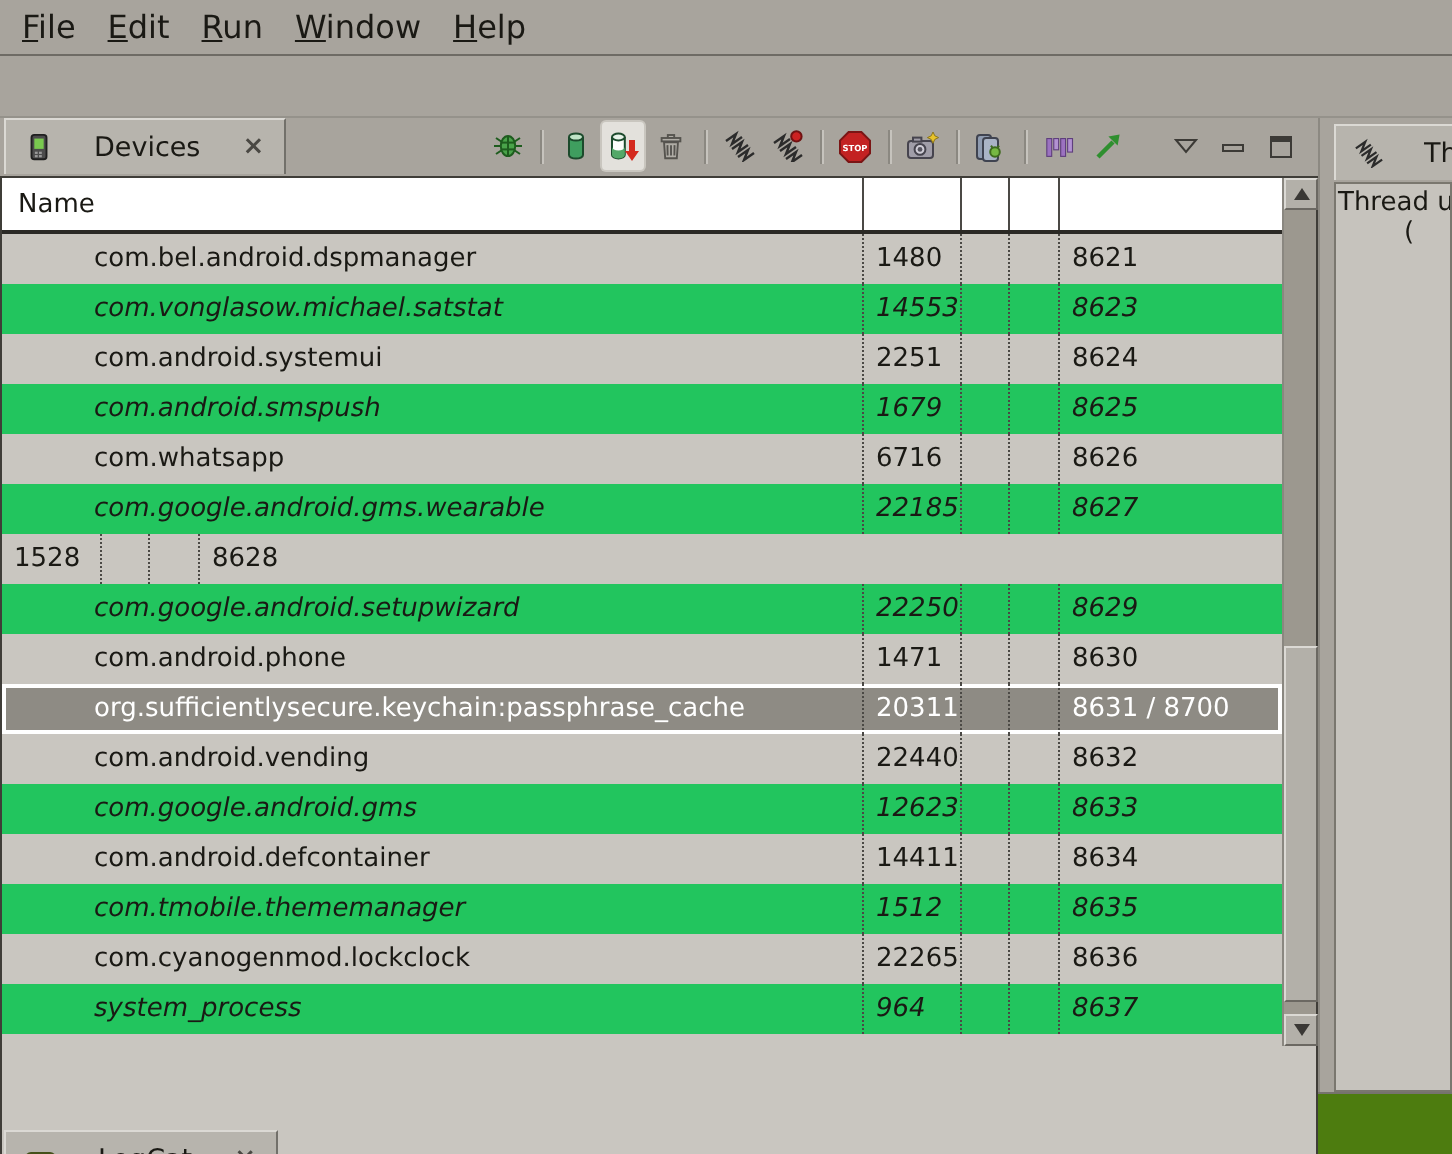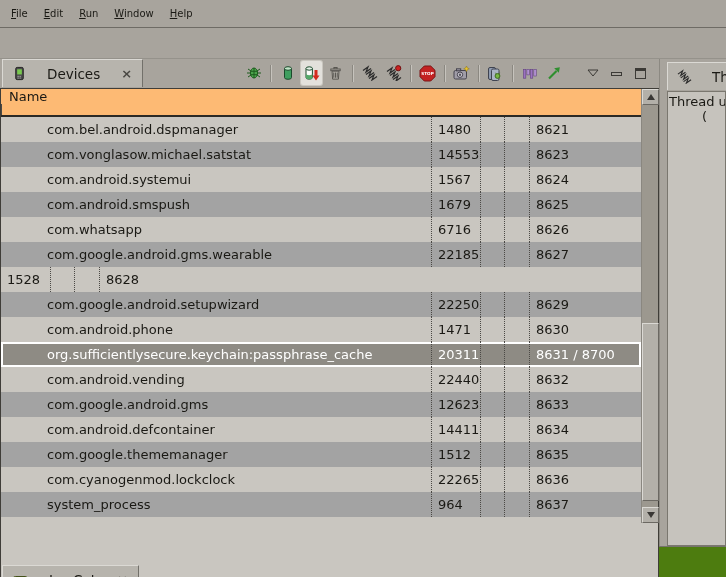--- a/index.html
+++ b/index.html
@@ -8,21 +8,21 @@
     font-family:"DejaVu Sans","Liberation Sans",sans-serif;
     background:#a8a49d; color:#1a1914; font-size:13px;
     position:relative;
   }
   
   .menubar {
     height:28px; display:flex; align-items:center; padding-left:3px;
     border-bottom:1px solid #6e6b65; background:#a8a49d;
   }
   .menu-item {
-    display:inline-block; padding:4px 8px; font-size:10px; cursor:default;
+    display:inline-block; padding:4px 8px; font-size:16px; cursor:default;
   }
   .menu-item::first-letter { text-decoration:underline; }
   
   .main-toolbar { height:31px; border-bottom:1px solid #95928b; background:#a8a49d; }
   
   .workbench { display:flex; height:487px; }
   .devices-view { width:659px; display:flex; flex-direction:column; }
   .sash { width:8px; border-left:1px solid #8c8982; background:#a8a49d; }
   .threads-panel { flex:1; display:flex; flex-direction:column; overflow:hidden; }
   
@@ -49,32 +49,32 @@
     border-radius:2px;
   }
   .tool-btn.highlight { background:#e3e1dc; box-shadow:0 0 0 1px #c9c6bf; }
   .tool-sep { width:1px; height:17px; background:#8b8881; box-shadow:1px 0 0 #c6c3bd; margin:0 3px; }
   .tool-gap { width:12px; }
   .wm-min { width:11px; height:4px; border:1px solid #3c3a36; margin-top:2px; }
   .wm-max { width:11px; height:11px; border:1px solid #3c3a36; border-top-width:3px; }
   
   .table-wrap { margin:1px 0 0 0; border:1px solid #3f3d38; width:659px; display:flex; flex-wrap:wrap; background:#c9c6c0; }
   .vp { width:640px; }
-  .thead { height:28px; background:#fdba74; border-bottom:2px solid #2b2a26; display:flex;flex-direction:column; }
+  .thead { height:28px; background:#ffffff; border-bottom:2px solid #2b2a26; display:flex; }
   .hcell { height:100%; display:flex; align-items:center; }
   .hcell + .hcell { border-left:1px solid #4b4945; }
   .c-name { width:430px; }
   .c-pid  { width:49px; }
   .c-a    { width:24px; }
   .c-b    { width:25px; }
   .c-port { flex:1; }
   .thead .c-name { padding-left:8px; }
   .rows { height:468px; overflow:hidden; }
   .row { height:25px; display:flex; background:#c9c6c0; }
-  .row.alt { background:#a3a3a3; }
+  .row.alt { background:#22c55e;font-style:italic; }
   .row.selected { background:#8e8b84; color:#ffffff; box-shadow:inset 0 0 0 2px #ffffff; }
   .cell { height:100%; display:flex; align-items:center; overflow:hidden; white-space:nowrap; }
   .cell + .cell { border-left:1px dotted #4b4945; }
   .cell.c-name { padding-left:46px; }
   .cell.c-pid, .cell.c-port { padding-left:6px; }
   .filler { height:6px; background:#c9c6c0; }
   
   .vscroll { width:17px; height:434px; background:#9c988f; border-left:1px solid #8a8780; display:flex; flex-direction:column; }
   .sb-btn {
     width:17px; height:16px; background:#b3b0a9; flex:none;
@@ -305,21 +305,21 @@
             <div class="row alt">
               <div class="cell c-name">com.vonglasow.michael.satstat</div>
               <div class="cell c-pid">14553</div>
               <div class="cell c-a"></div>
               <div class="cell c-b"></div>
               <div class="cell c-port">8623</div>
             </div>
 
             <div class="row">
               <div class="cell c-name">com.android.systemui</div>
-              <div class="cell c-pid">1567</div>
+              <div class="cell c-pid">2251</div>
               <div class="cell c-a"></div>
               <div class="cell c-b"></div>
               <div class="cell c-port">8624</div>
             </div>
 
             <div class="row alt">
               <div class="cell c-name">com.android.smspush</div>
               <div class="cell c-pid">1679</div>
               <div class="cell c-a"></div>
               <div class="cell c-b"></div>
@@ -391,21 +391,21 @@
 
             <div class="row">
               <div class="cell c-name">com.android.defcontainer</div>
               <div class="cell c-pid">14411</div>
               <div class="cell c-a"></div>
               <div class="cell c-b"></div>
               <div class="cell c-port">8634</div>
             </div>
 
             <div class="row alt">
-              <div class="cell c-name">com.google.thememanager</div>
+              <div class="cell c-name">com.tmobile.thememanager</div>
               <div class="cell c-pid">1512</div>
               <div class="cell c-a"></div>
               <div class="cell c-b"></div>
               <div class="cell c-port">8635</div>
             </div>
 
             <div class="row">
               <div class="cell c-name">com.cyanogenmod.lockclock</div>
               <div class="cell c-pid">22265</div>
               <div class="cell c-a"></div>

